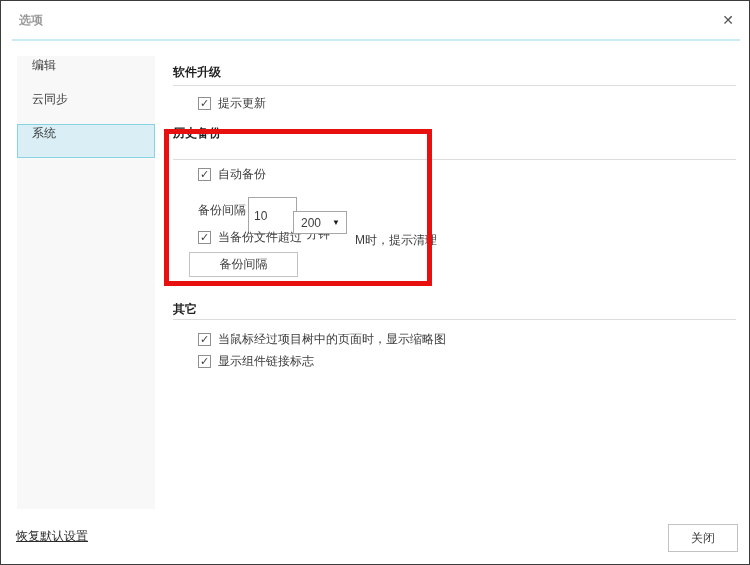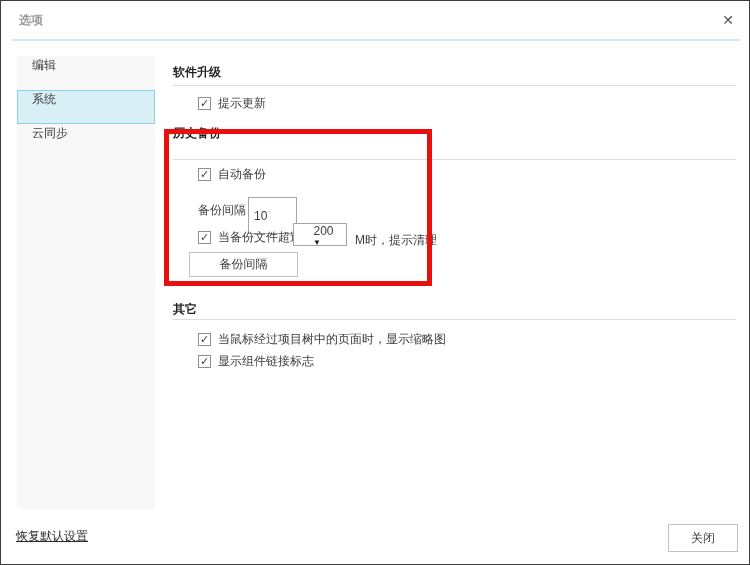--- a/index.html
+++ b/index.html
@@ -94,25 +94,25 @@
 <div class="window">
 
   <div class="title">选项</div>
   <div class="close-x">✕</div>
   <div class="title-sep"></div>
 
   <div class="sidebar">
     <div class="side-item">
       <span>编辑</span>
     </div>
+    <div class="side-item">
+      <span>云同步</span>
+    </div>
     <div class="side-item selected">
       <span>系统</span>
-    </div>
-    <div class="side-item">
-      <span>云同步</span>
     </div>
   </div>
 
   <div class="sec-header" style="left:172px; top:63px;">软件升级</div>
   <div class="sec-divider" style="left:172px; top:84px;"></div>
 
   <div class="cb-row" style="left:197px; top:94px;">
     <span class="checkbox">✓</span>
     <span class="cb-label">提示更新</span>
   </div>
@@ -126,21 +126,21 @@
   </div>
 
   <div class="inline-label" style="left:197px; top:201px;">备份间隔</div>
   <input class="text-input" style="left: 247px; top: 196px;" type="text" value="10">
   <div class="inline-label" style="left:305px; top:201px;margin-top:24px;">分钟</div>
 
   <div class="cb-row" style="left:197px; top:228px;">
     <span class="checkbox">✓</span>
     <span class="cb-label">当备份文件超过</span>
   </div>
-  <div class="dropdown" style="left:292px; top:222px;flex-direction:column;">
+  <div class="dropdown" style="left:292px; top:210px;">
     <span class="dd-value">200</span>
     <span class="dd-arrow">▼</span>
   </div>
   <div class="inline-label" style="left:354px; top:231px;">M时，提示清理</div>
 
   <div class="btn btn-clean">备份间隔</div>
 
   <div class="highlight-box"></div>
 
   <div class="sec-header" style="left:172px; top:300px;">其它</div>

